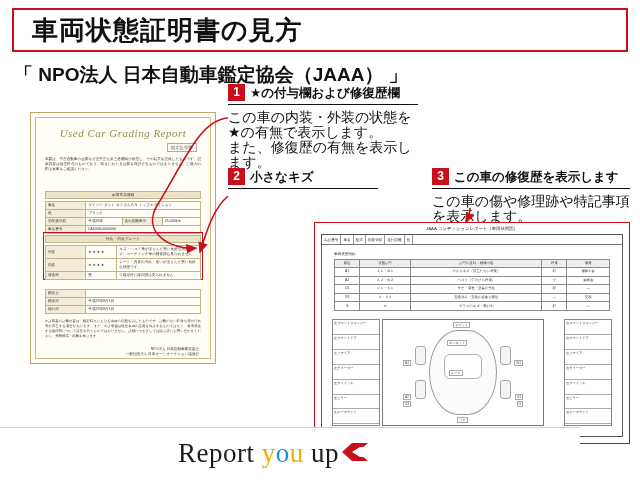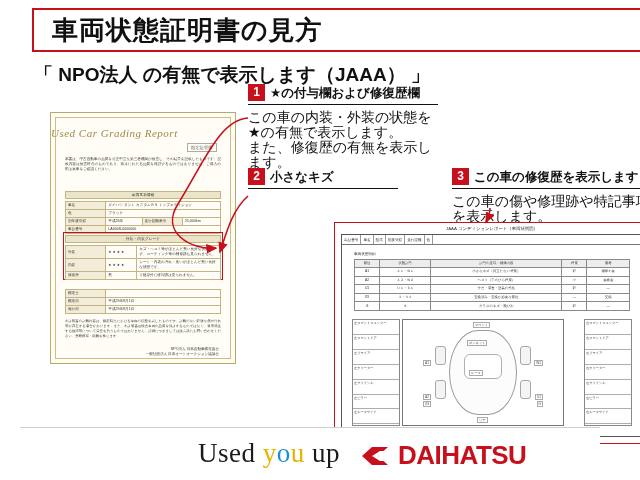--- a/index.html
+++ b/index.html
@@ -4,21 +4,21 @@
 <style>
   html,body{margin:0;padding:0;}
   body{
     width:640px;height:480px;
     background:#ffffff;
     font-family:"Liberation Sans","DejaVu Sans",sans-serif;
     color:#111;
     overflow:hidden;
     position:relative;
   }
-  .page{position:relative;width:580px;height:480px;box-sizing:border-box;margin-left:20px;}
+  .page{position:relative;width:580px;height:480px;box-sizing:border-box;}
 
   
   .header{
     position:absolute;left:12px;top:8px;width:616px;height:44px;
     border:2px solid #c8101c;
     box-sizing:border-box;
     display:flex;align-items:center;
   }
   .header .h-title{
     font-size:26px;font-weight:bold;letter-spacing:1px;
@@ -65,21 +65,21 @@
     position:absolute;left:30px;top:112px;width:186px;height:252px;
     border:1px solid #b9a96b;background:#fffdf6;
     box-sizing:border-box;
     overflow:hidden;
   }
   .cert:before{
     content:"";position:absolute;left:4px;top:4px;right:4px;bottom:4px;
     border:1px solid #cdbd85;
   }
   .cert .ctitle{
-    position:absolute;left:0;right:0;top:14px;
+    position:absolute;left:0;right:0;top:14px;text-align:center;
     font-family:"Liberation Serif","DejaVu Serif",serif;
     font-style:italic;font-size:11px;color:#9b8a4a;letter-spacing:.5px;
   }
   .cert .cstamp{
     position:absolute;right:18px;top:30px;font-size:4.4px;color:#6b6b6b;
     border:.5px solid #aaa;padding:1px 3px;
   }
   .cert .cpara{
     position:absolute;left:14px;right:14px;top:44px;
     font-size:3.6px;line-height:5.2px;color:#3a3a3a;text-align:justify;
@@ -209,21 +209,21 @@
 </style>
 </head>
 <body>
 
 <div class="page">
 
   <div class="header">
     <div class="h-title">車両状態証明書の見方</div>
   </div>
 
-  <div class="subtitle">「 NPO法人  の有無で表示します（JAAA） 」</div>
+  <div class="subtitle">「 NPO法人  日本自動車鑑定協会（JAAA） 」</div>
 
   <div class="sec" id="sec1">
     <div class="sec-head">
       <div class="num">1</div>
       <div class="sec-title">★の付与欄および修復歴欄</div>
     </div>
     <div class="rule"></div>
     <div class="sec-body" style="white-space:pre-line">この車の内装・外装の状態を★の有無で表示します。
 また、修復歴の有無を表示します。</div>
   </div>
@@ -435,26 +435,25 @@
 
     <path d="M228,118 C200,120 185,160 158,204 C140,232 170,250 196,248" fill="none" stroke="#c8101c" stroke-width="1.6" marker-end="url(#ah)"></path>
 
     <path d="M228,196 C212,210 206,234 200,252" fill="none" stroke="#c8101c" stroke-width="1.6" marker-end="url(#ah)"></path>
 
     <path d="M470,208 C470,214 468,218 466,222" fill="none" stroke="#c8101c" stroke-width="1.6" marker-end="url(#ah)"></path>
   </svg>
 
   <div class="footer">
     <div class="light">
-      <span>Used </span><span class="y">y</span><span class="o">o</span><span class="u">u</span><span class="up"> up</span>
+      <span>Report </span><span class="y">y</span><span class="o">o</span><span class="u">u</span><span class="up"> up</span>
     </div>
     <div class="daihatsu">
       <div class="dmark">
         <svg viewBox="0 0 30 24" width="30" height="24" aria-hidden="true">
           <path d="M2,12 L12,3 L28,3 L18,12 L28,21 L12,21 Z" fill="#c8101c"></path>
           <path d="M12,12 L20,7 L26,7 L18,12 L26,17 L20,17 Z" fill="#ffffff"></path>
         </svg>
       </div>
-      <div class="dword">DAIHATSU</div>
     </div>
   </div>
 
 </div>
 
 </body></html>

